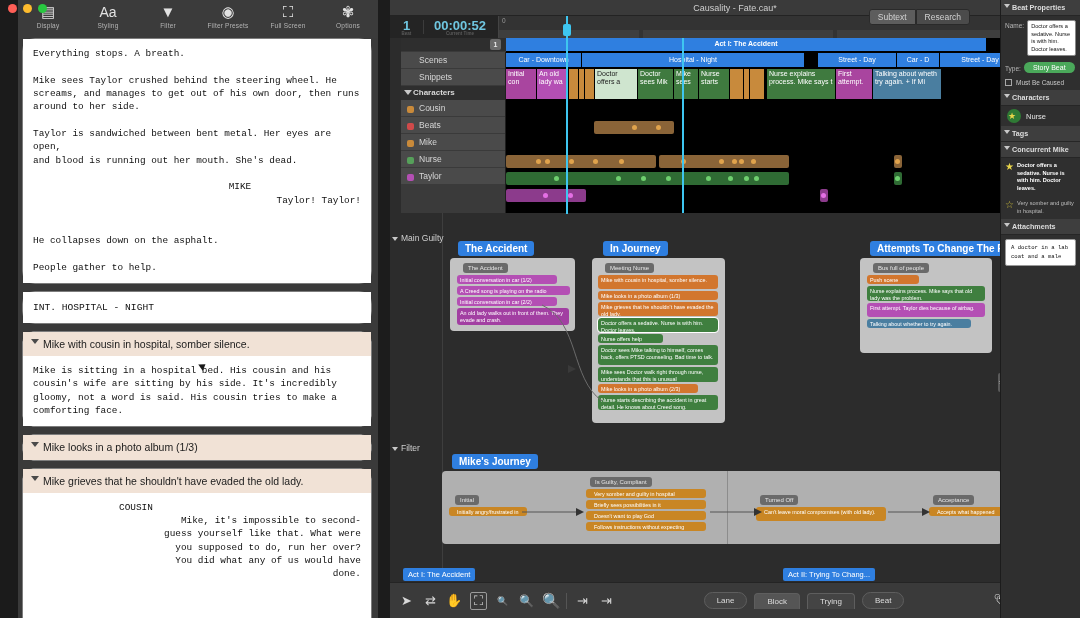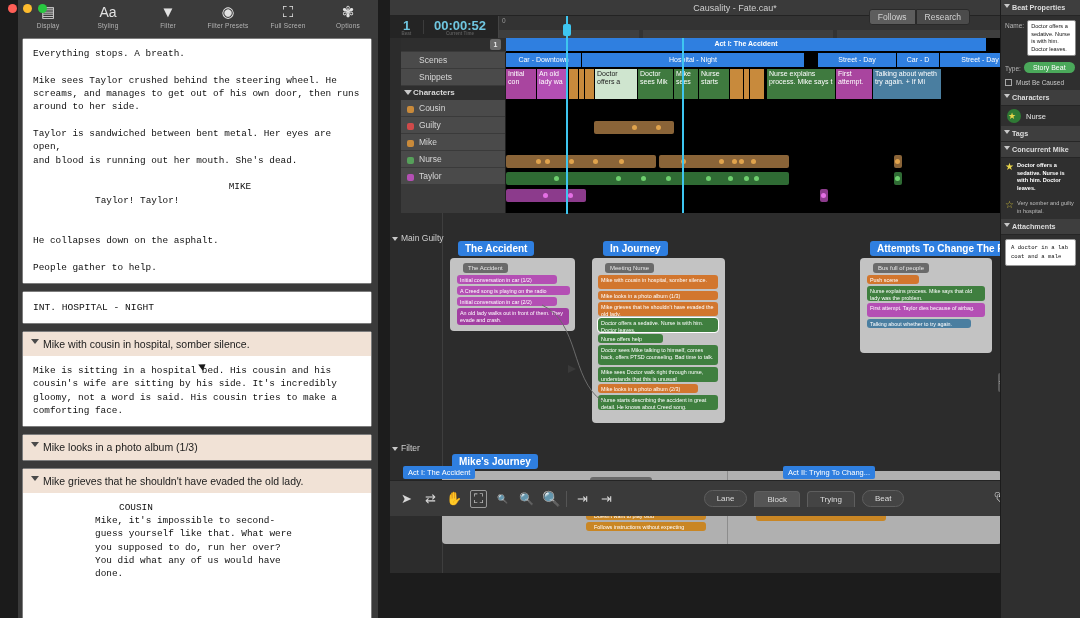--- a/index.html
+++ b/index.html
@@ -17,35 +17,35 @@
 
   .sp-toolbar { height:38px; background:#3b3b3b; position:relative; margin-left:18px;
     display:flex; align-items:flex-start; padding-top:3px; }
   .tb-item { width:60px; text-align:center; color:#c9c9c9; cursor:default; }
   .tb-item .gl { display:block; height:18px; line-height:18px; font-size:15px; color:#e2e2e2;}
   .tb-item .lbl { display:block; font-size:6.5px; color:#b4b4b4; margin-top:1px; letter-spacing:.2px;}
   .tb-right { margin-left:auto; display:flex; }
 
   .sp-body { flex:1; margin-left:18px; background:#3a3a3a; overflow:hidden;
     padding:0 6px 0 4px; position:relative; }
-  .card { background:#fff; border:1px solid #7d7d7d; border-radius:2px; margin-bottom:7px; }
+  .card { background:#fff; border:1px solid #7d7d7d; border-radius:13px; margin-bottom:7px; }
   .card-hd { font-size:10.5px; color:#1b1b1b; padding:5px 8px 5px 20px; position:relative;
     line-height:1.35; }
   .card-hd.tan { background:#f1e2d6; }
   .tri { position:absolute; left:8px; top:7px; width:0;height:0;
      border-left:4px solid transparent;border-right:4px solid transparent;border-top:5px solid #4a4a4a;}
   .script { font-family:"Liberation Mono", monospace; font-size:9.4px; color:#0f0f0f;
     line-height:1.42; padding:8px 10px 9px 10px; white-space:pre-wrap; background:#fff;}
   .cue { text-align:center; }
-  .dlg { display:block; padding-left:62px; }
+  .dlg { display:block; padding-left:62px;text-align:right; }
   .scene-head { font-family:"Liberation Mono", monospace; font-size:9.6px; padding:10px;
     background:#fff; color:#0f0f0f;}
 
   
-  .right { width:700px; height:516px; background:#2c2c2c; position:relative;margin-left:12px; }
+  .right { width:700px; height:618px; background:#2c2c2c; position:relative;margin-left:12px; }
 
   .titlebar { height:16px; background:#3a3a3a; color:#cfcfcf; font-size:9px;
     display:flex; align-items:center; justify-content:center; border-bottom:1px solid #232323;}
   .tb-tabs { position:absolute; right:110px; top:9px; display:flex; gap:0; z-index:6;}
   .tab { font-size:8.5px; color:#d2d2d2; background:#4b4b4b; border:1px solid #2a2a2a;
     padding:2px 8px; }
   .tab.active { background:#5d5d5d; }
   .tab:first-child{border-radius:3px 0 0 3px;} .tab:last-child{border-radius:0 3px 3px 0;}
 
   .transport { position:absolute; left:0; top:16px; width:700px; height:22px; background:#242424; }
@@ -248,21 +248,21 @@
     </div>
     <div class="cursor" style="left:200px; top:362px;"></div>
   </div>
 
   <div class="right">
 
     <div class="titlebar">
       <span>Causality - Fate.cau*</span>
     </div>
     <div class="tb-tabs">
-      <div class="tab active">Follows</div>
+      <div class="tab active">Subtext</div>
       <div class="tab">Research</div>
     </div>
 
     <div class="transport">
       <div class="tc-box">
         <div class="tc-num">
           <span>1</span>
           <span class="tc-sub">Beat</span>
         </div>
         <div class="tc-div"></div>
@@ -299,21 +299,21 @@
         <div class="grp">
           <span class="ct"></span>
           <span>Characters</span>
         </div>
         <div class="trk">
           <span class="sw" style="background:#c98a3a"></span>
           <span>Cousin</span>
         </div>
         <div class="trk">
           <span class="sw" style="background:#d04a4a"></span>
-          <span>Guilty</span>
+          <span>Beats</span>
         </div>
         <div class="trk">
           <span class="sw" style="background:#c98a3a"></span>
           <span>Mike</span>
         </div>
         <div class="trk">
           <span class="sw" style="background:#56a05a"></span>
           <span>Nurse</span>
         </div>
         <div class="trk">

